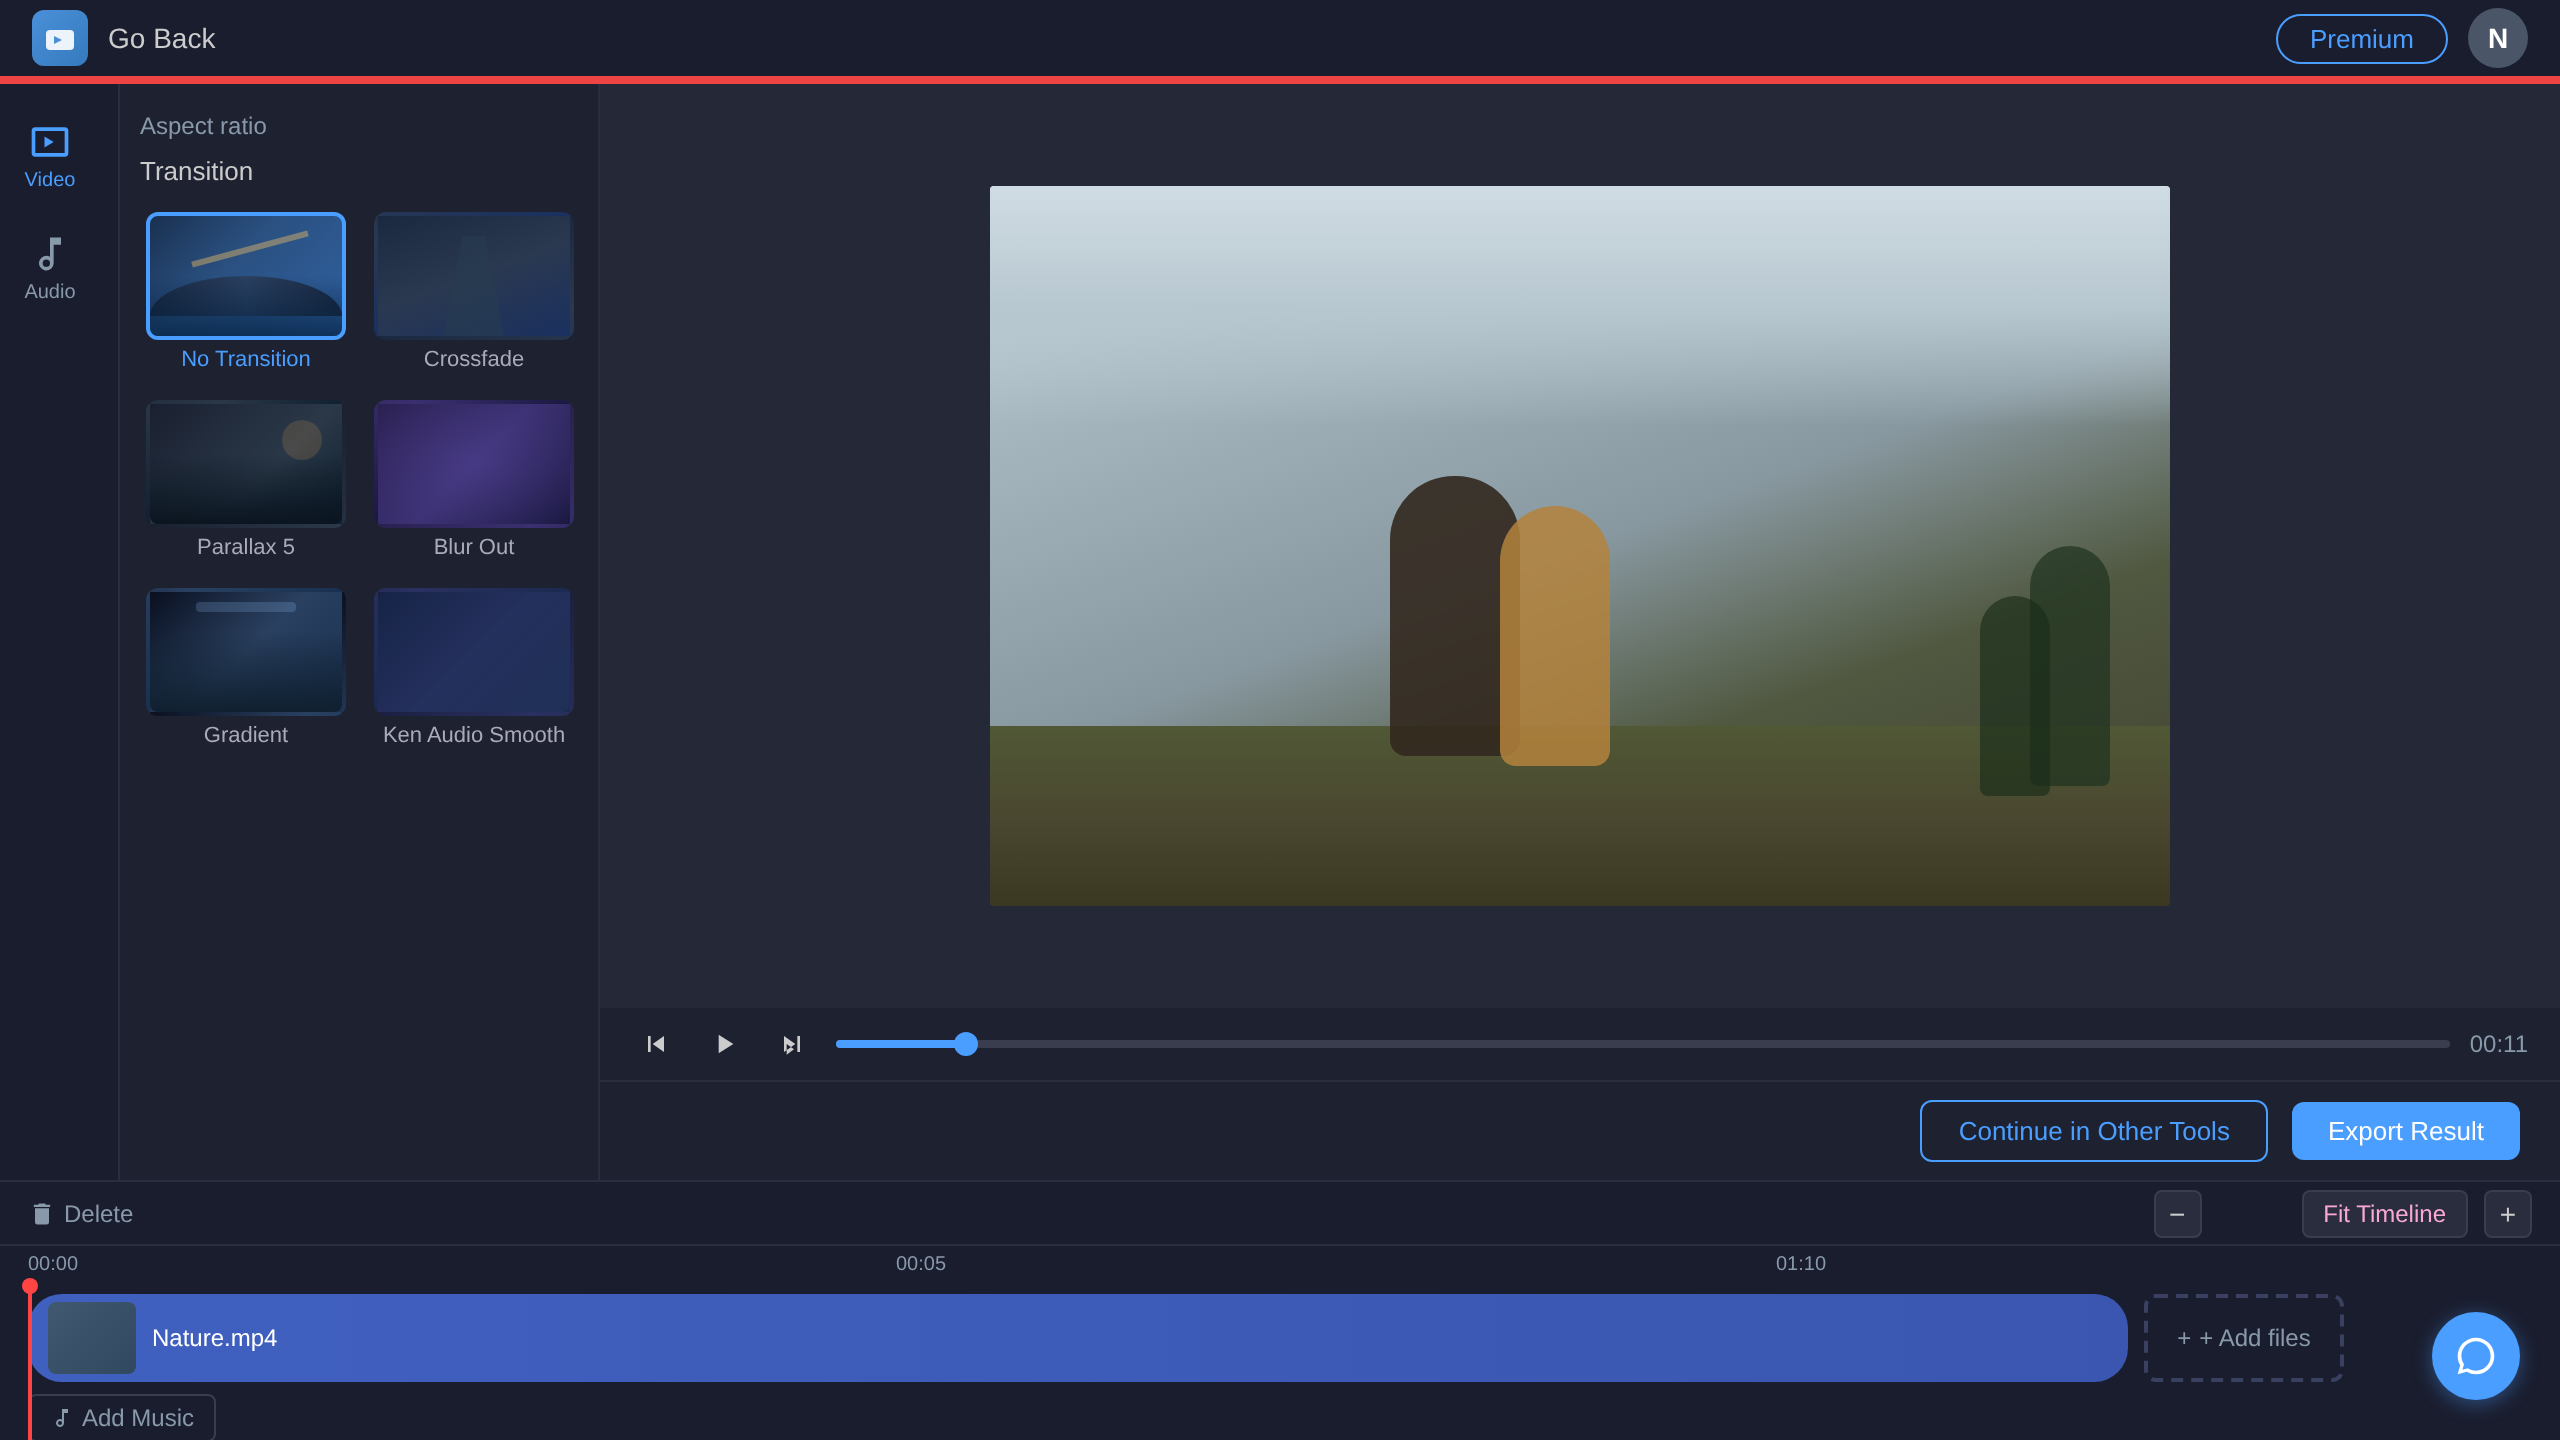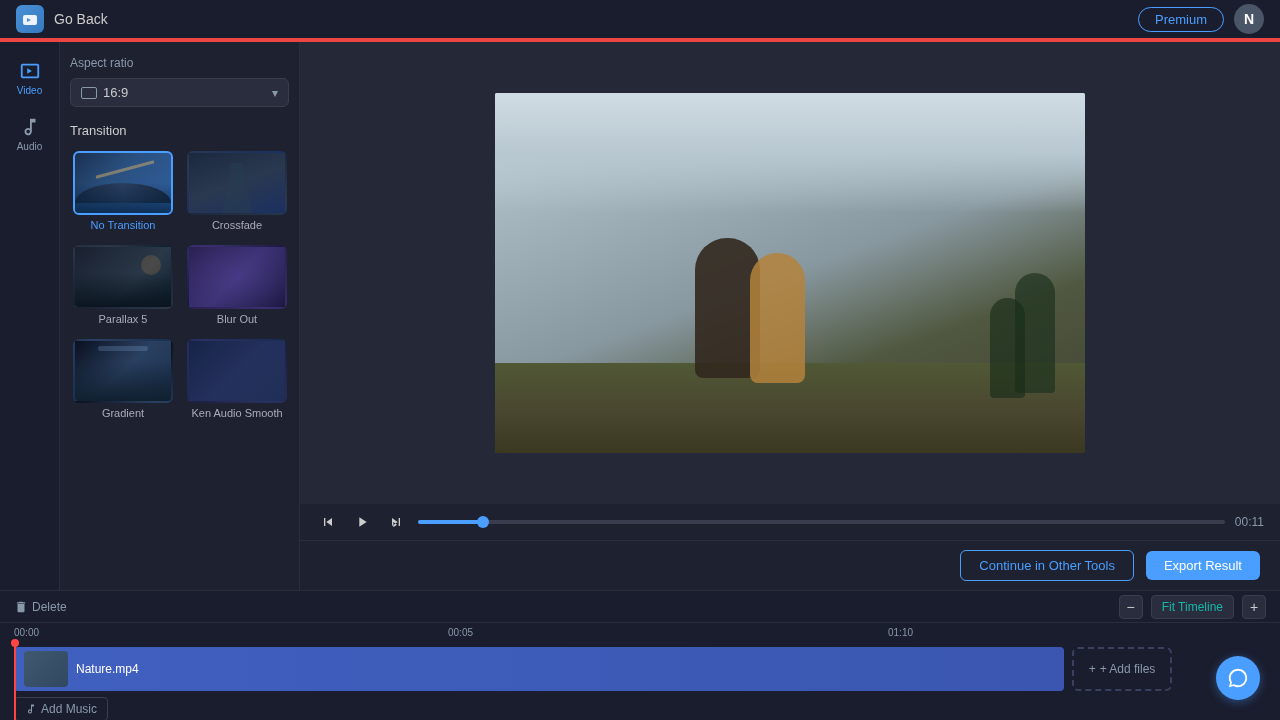--- a/index.html
+++ b/index.html
@@ -81,21 +81,20 @@
       overflow: hidden;
     }
 
     
     .icon-bar {
       width: 60px;
       background: #1a1d2e;
       border-right: 1px solid #2a2d3e;
       display: flex;
       flex-direction: column;
-      align-items: center;
       padding-top: 10px;
       gap: 4px;
       flex-shrink: 0;
     }
     .icon-bar-item {
       display: flex;
       flex-direction: column;
       align-items: center;
       gap: 3px;
       padding: 8px 6px;
@@ -419,25 +418,26 @@
       border-radius: 4px;
       display: flex;
       align-items: center;
       justify-content: center;
       cursor: pointer;
       font-size: 14px;
     }
     .fit-btn {
       background: #2a2d3e;
       border: 1px solid #3a3d4e;
-      color: #14b8a6;
+      color: #f9a8d4;
       padding: 4px 10px;
       border-radius: 4px;
       font-size: 12px;
       cursor: pointer;
+      margin-left: 42px;
     }
     .timeline-ruler {
       height: 18px;
       position: relative;
       padding: 0 14px;
       display: flex;
       align-items: center;
     }
     .timeline-tracks {
       padding: 6px 14px;
@@ -462,21 +462,21 @@
     }
     .track {
       display: flex;
       align-items: center;
       margin-bottom: 6px;
       position: relative;
     }
     .track-clip {
       height: 44px;
       background: linear-gradient(to right, #4060c0, #3a56b0);
-      border-radius: 4px;
+      border-radius: 17px;
       display: flex;
       align-items: center;
       gap: 8px;
       padding: 0 10px;
       width: 1050px;
       position: relative;
       overflow: hidden;
     }
     .clip-thumbnail {
       width: 44px;
@@ -570,27 +570,20 @@
     <div class="icon-bar-item">
       <svg viewBox="0 0 24 24">
           <path d="M12 3v10.55A4 4 0 1014 17V7h4V3h-6zm-2 16a2 2 0 110-4 2 2 0 010 4z"></path>
         </svg>
       <span>Audio</span>
     </div>
   </div>
 
   <div class="left-panel">
     <div class="aspect-ratio-label">Aspect ratio</div>
-    <div class="aspect-ratio-select">
-      <div class="aspect-ratio-select-left">
-        <div class="ar-icon"></div>
-        <span>16:9</span>
-      </div>
-      <span class="chevron-down">▾</span>
-    </div>
 
     <div class="transition-label">Transition</div>
     <div class="transition-grid">
 
       <div class="transition-item selected">
         <div class="transition-thumb thumb-no-transition">
           <div class="bridge"></div>
           <div class="thumb-light"></div>
         </div>
         <div class="transition-name">No Transition</div>

